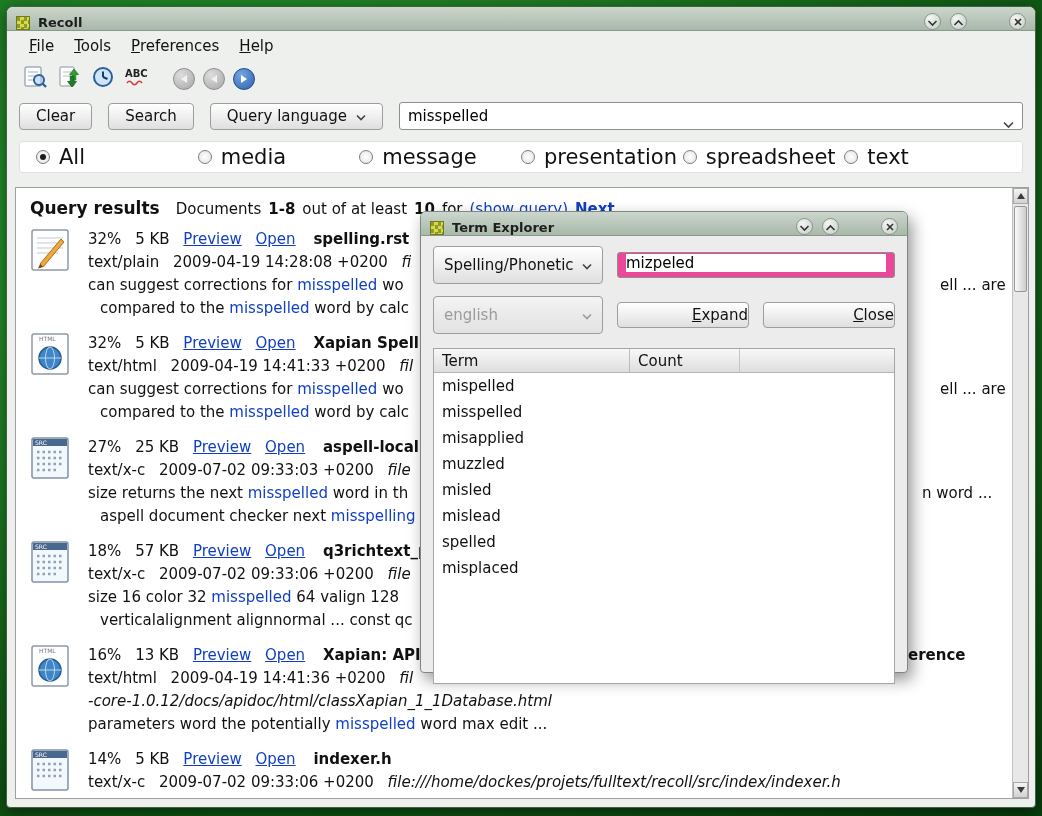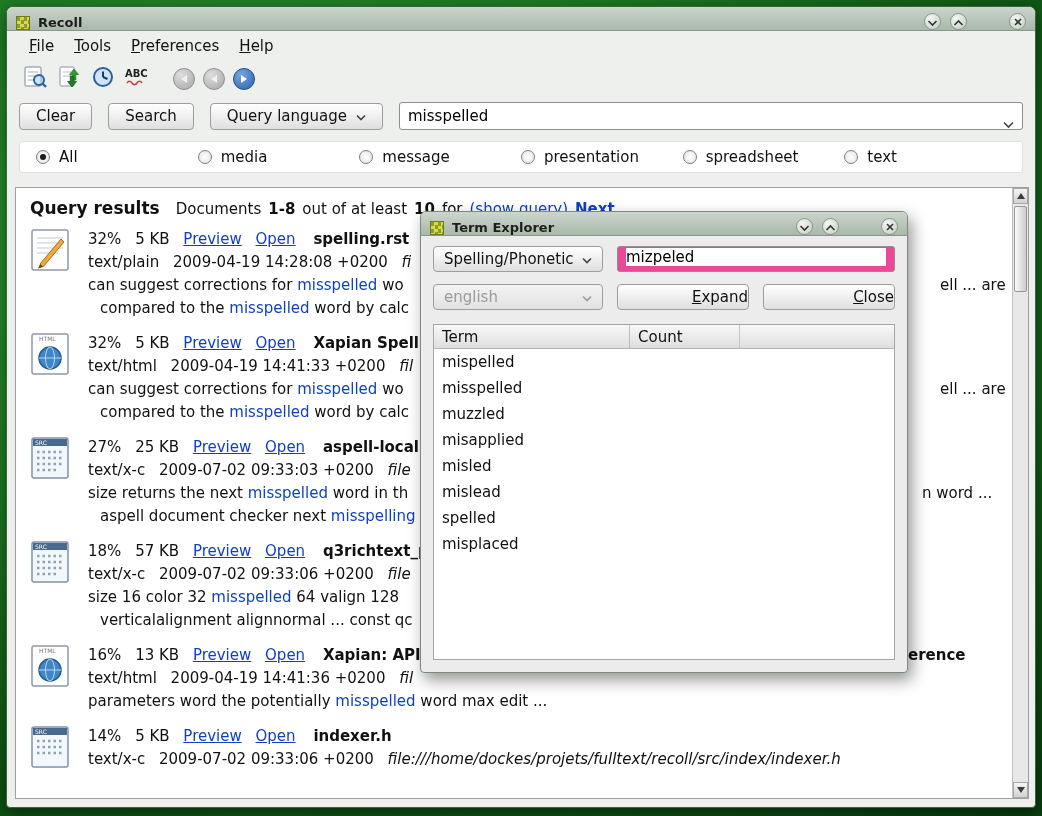--- a/index.html
+++ b/index.html
@@ -41,21 +41,21 @@
   .btn { height:27px; padding:0 16px; font-size:15px; line-height:25px; text-align:center;
     background:linear-gradient(#ffffff,#dfdfdf); border:1px solid #9d9d9d; border-radius:4px; }
   .combo { display:flex; align-items:center; gap:9px; }
   .searchbox { flex:1; position:relative; height:28px; background:#fff;
     border:1px solid #8f8f8f; border-radius:3px; display:flex; align-items:center; padding:0 26px 0 8px; }
   .searchbox input { border:none; outline:none; width:100%; font:15px "DejaVu Sans",sans-serif; background:transparent; }
   .box-arrow { position:absolute; right:8px; top:11px; }
 
   .filterrow { margin:4px 12px 0; height:32px; background:#fff; border:1px solid #e0e0e0;
     border-radius:3px; display:flex; align-items:center; padding:0 16px; }
-  .fitem { display:flex; align-items:center; gap:9px; width:165px; font-size:15px; }
+  .fitem { display:flex; align-items:center; gap:9px; width:165px; font-size:21px; }
   .radio { width:14px; height:14px; border-radius:50%; border:1px solid #7d7d7d;
     background:radial-gradient(#ffffff,#e2e2e2); position:relative; flex:0 0 auto; }
   .radio.sel::after { content:""; position:absolute; inset:3px; border-radius:50%; background:#1b1b1b; }
 
   
   .results { position:absolute; left:8px; right:6px; top:180px; bottom:8px;
     background:#fff; border:1px solid #9f9f9f; overflow:hidden; }
   .rheader { padding:10px 0 0 14px; font-size:15px; display:flex; align-items:baseline; white-space:nowrap; }
   .qr-title { font-size:17px; font-weight:bold; margin-right:16px; }
   .rheader .sp { margin-right:7px; }
@@ -85,21 +85,21 @@
     background:linear-gradient(90deg,#fbfbfb,#cccccc); border:1px solid #979797; border-radius:2px; }
 
   
   .dialog { position:absolute; left:420px; top:211px; width:488px; height:462px; z-index:40;
     background:#ececec; border:1px solid #7c8a7d; border-radius:6px 6px 4px 4px;
     box-shadow:4px 7px 16px rgba(0,0,0,.42); }
   .dialog .titlebar { border-radius:5px 5px 0 0; }
   .dbody { padding:10px 12px; }
   .drow { display:flex; gap:14px; align-items:center; }
   .drow2 { margin-top:12px; }
-  .dcombo { width:170px; height:26px; padding:0 10px; font-size:15px;
+  .dcombo { width:170px; height:38px; padding:0 10px; font-size:15px;
     background:linear-gradient(#ffffff,#dfdfdf); border:1px solid #9d9d9d; border-radius:4px;
     display:flex; align-items:center; justify-content:space-between; }
   .dcombo.disabled { color:#9b9b9b; background:linear-gradient(#f3f3f3,#e2e2e2); }
   .dinput { flex:1; height:26px; background:#ec4899; border:1px solid #8f8f8f; border-radius:3px; padding:0 8px; }
   .dinput input { border:none; outline:none; width:100%; font:15px "DejaVu Sans",sans-serif; }
   .dbtn { flex:1; height:26px; font-size:15px; line-height:24px; text-align:right;
     background:linear-gradient(#ffffff,#dfdfdf); border:1px solid #9d9d9d; border-radius:4px; display:block; }
   .dbtn::first-letter { text-decoration:underline; }
   .dtable { margin-top:14px; height:336px; background:#fff; border:1px solid #a5a5a5; overflow:hidden; }
   .dthead { height:24px; display:flex; font-size:15px; background:linear-gradient(#f8f8f8,#dedede);
@@ -411,20 +411,23 @@
               <a class="lnk mr">Open</a>
               <span class="rtitle">Xapian: API </span>
               <span class="frag b" style="left:820px">erence</span>
             </div>
             <div class="rline">
               <span class="mr">text/html</span>
               <span class="mr">2009-04-19 14:41:36 +0200</span>
               <span class="ital">fil</span>
             </div>
             <div class="rline">
+              <span class="ital">-core-1.0.12/docs/apidoc/html/classXapian_1_1Database.html</span>
+            </div>
+            <div class="rline">
               <span>parameters word the potentially </span><span class="term">misspelled</span><span> word max edit ...</span>
             </div>
           </div>
         </div>
 
         <div class="rrow">
           <div class="ricon">
             <svg width="46" height="44">
                 <rect x="4" y="2" width="36" height="40" rx="2" fill="#f3f8fd" stroke="#7f93a9" stroke-width="1.5"></rect>
                 <rect x="5" y="3" width="34" height="7" fill="#49688e"></rect>
@@ -510,22 +513,22 @@
         <div class="dbtn">Close</div>
       </div>
       <div class="dtable">
         <div class="dthead">
           <div class="th th-term">Term</div>
           <div class="th th-count">Count</div>
         </div>
         <div>
           <div class="dtrow">mispelled</div>
           <div class="dtrow">misspelled</div>
+          <div class="dtrow">misapplied</div>
           <div class="dtrow">muzzled</div>
-          <div class="dtrow">misapplied</div>
           <div class="dtrow">misled</div>
           <div class="dtrow">mislead</div>
           <div class="dtrow">spelled</div>
           <div class="dtrow">misplaced</div>
         </div>
       </div>
     </div>
   </div>
 
 </div>

